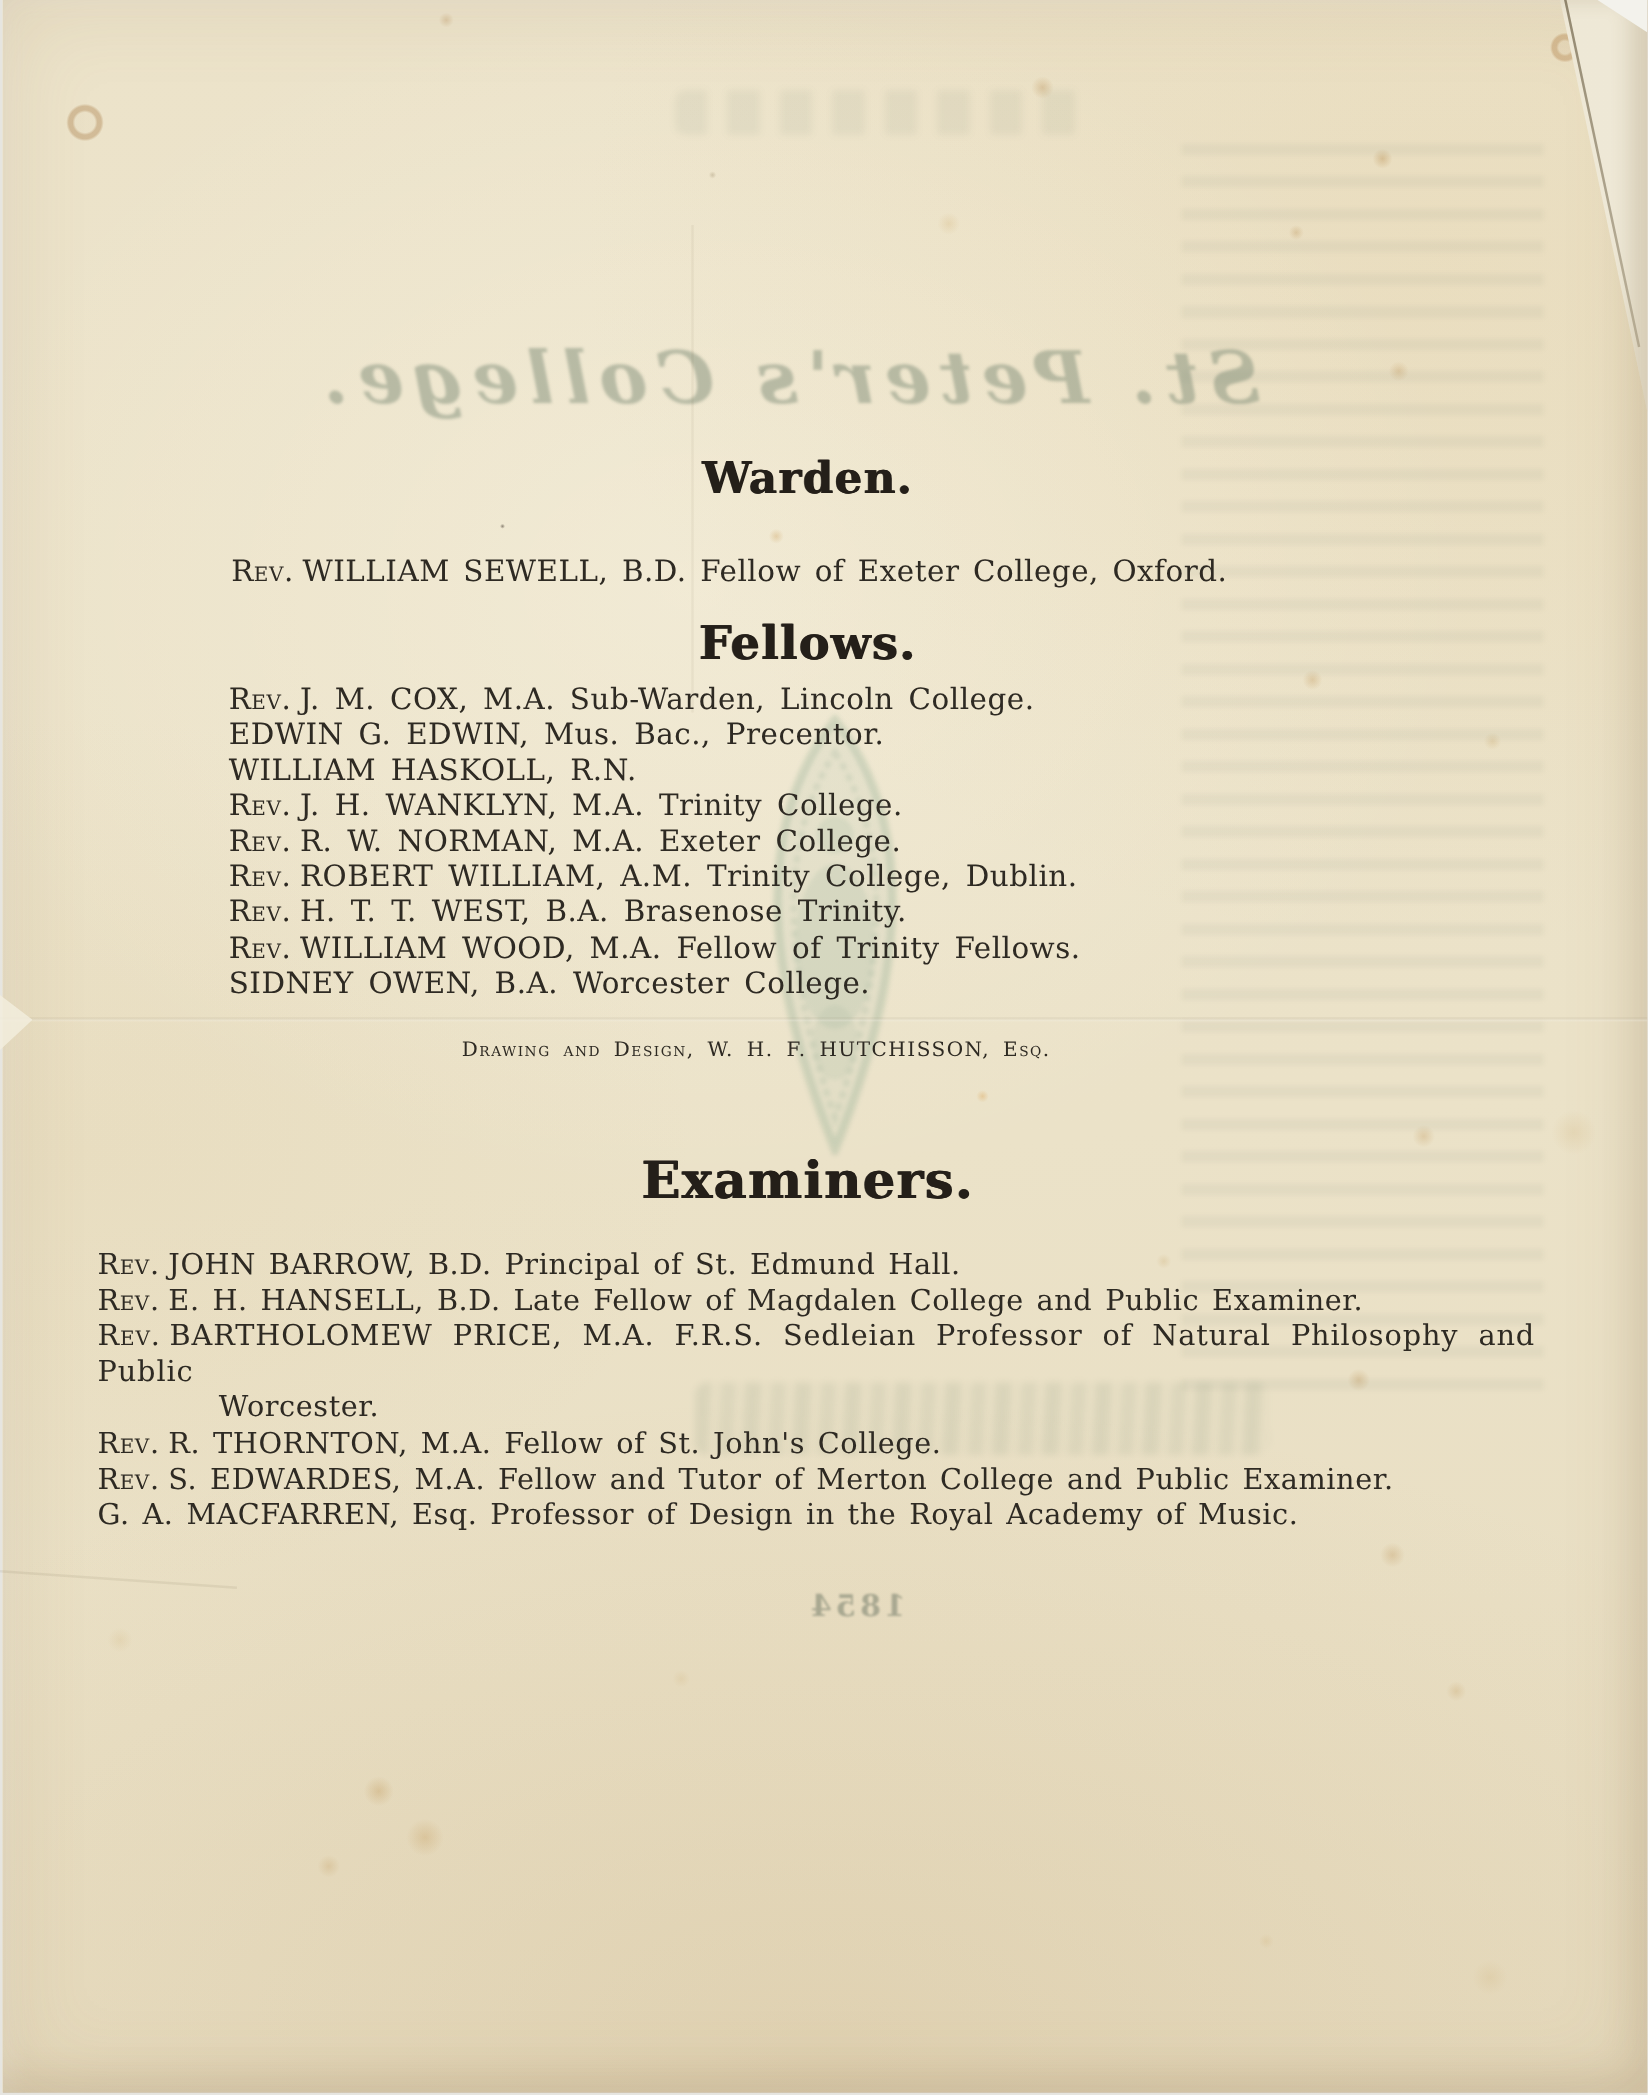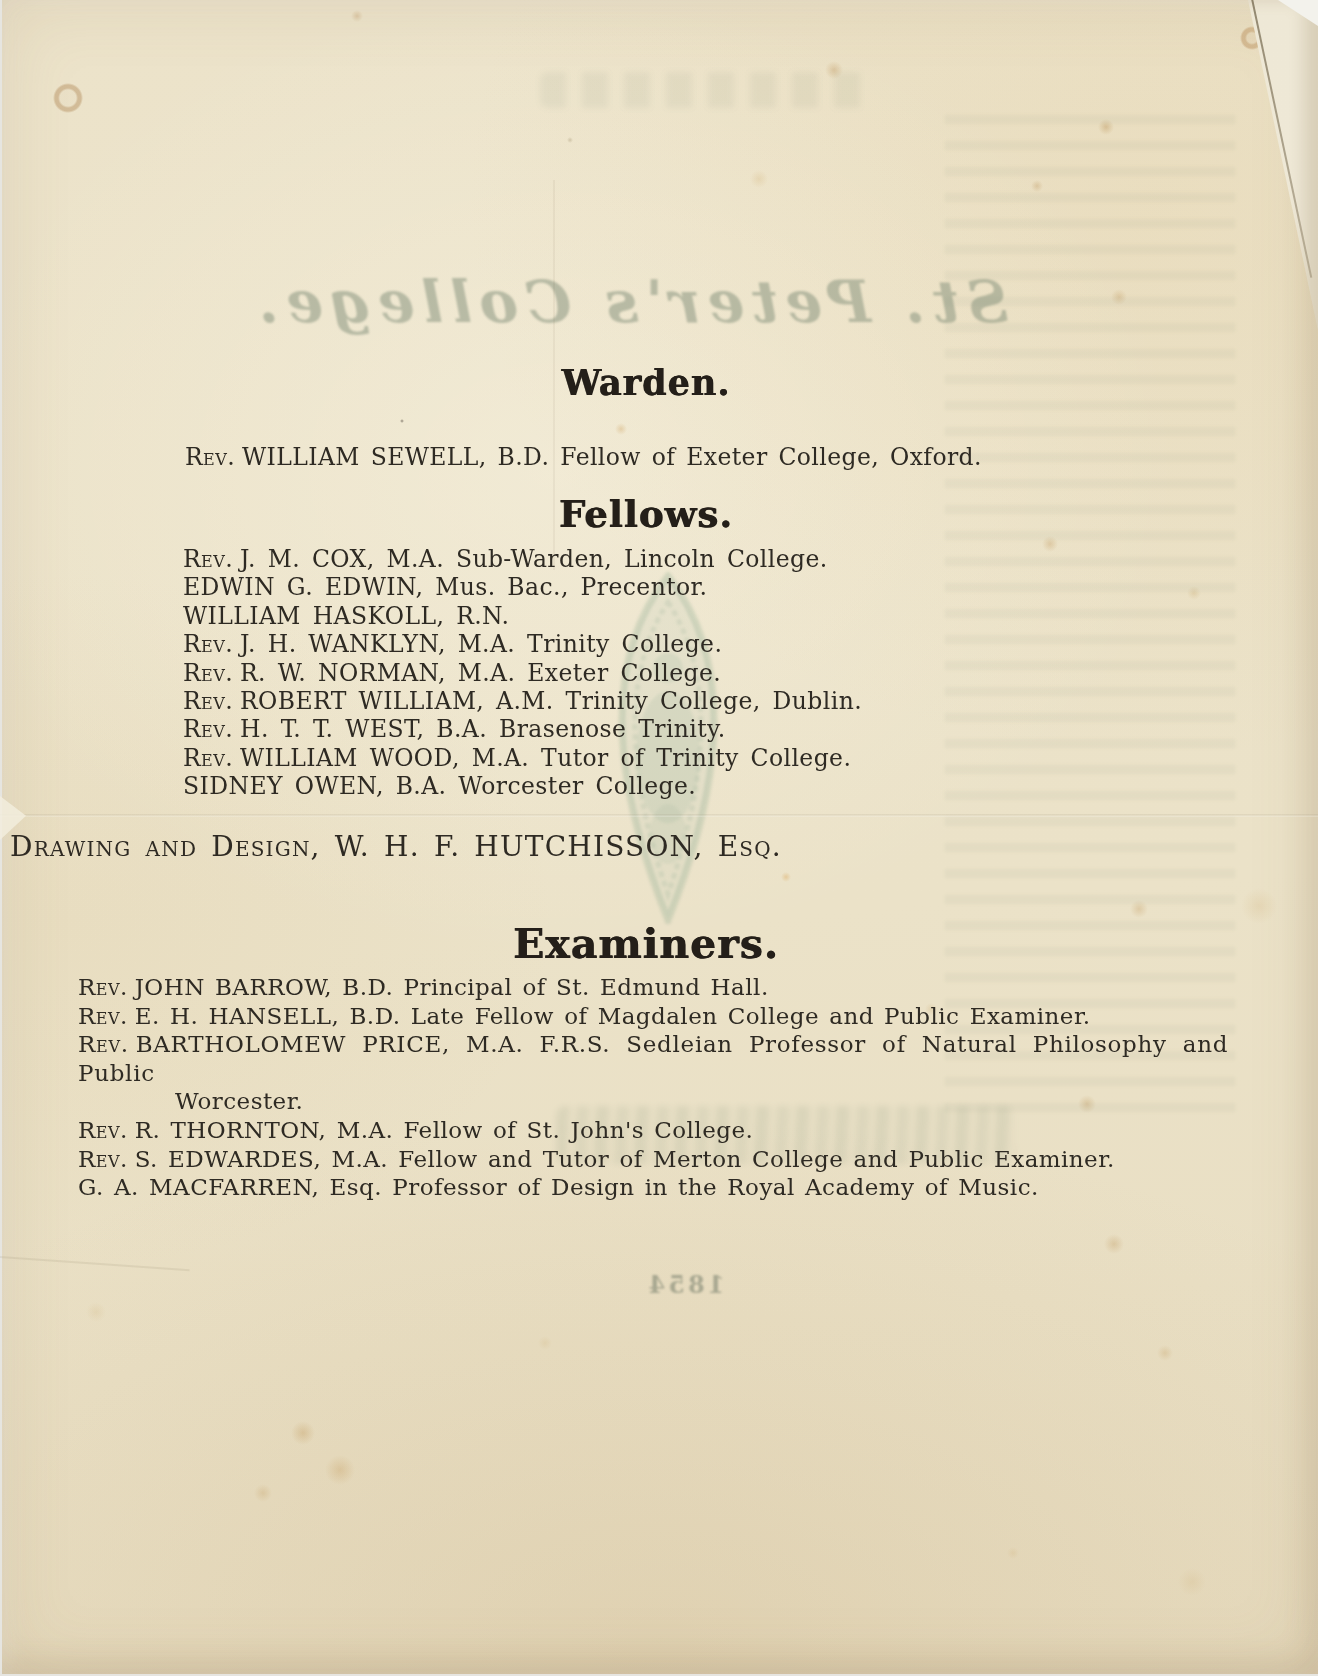--- a/index.html
+++ b/index.html
@@ -160,26 +160,26 @@
     position: absolute; left: 185px; top: 443px;
     font-size: 23.5px; letter-spacing: 0.4px; word-spacing: 3px;
   }
   .fellows-list {
     position: absolute; left: 183px; top: 545px;
     font-size: 23.5px; line-height: 28.4px;
     letter-spacing: 0.4px; word-spacing: 4px;
   }
   .appointment {
     position: absolute; left: 0; top: 830px; width: 1210px;
-    text-align: left;
+    text-align: center;
     font-variant: small-caps;
-    font-size: 28px; letter-spacing: 1.2px; word-spacing: 4px; margin-left: 10px;
+    font-size: 16px; letter-spacing: 1.2px; word-spacing: 4px;
   }
   .examiners-list {
-    position: absolute; left: 78px; top: 973px; width: 1190px;
+    position: absolute; left: 78px; top: 998px; width: 1190px;
     font-size: 23px; line-height: 28.6px;
     letter-spacing: 0.45px; word-spacing: 2.5px;
   }
   .examiners-list .entry { white-space: normal; }
   .entry.wide { word-spacing: 8px; letter-spacing: 0.7px; }
   .wrap-line { display: block; margin-left: 97px; word-spacing: 2.5px; letter-spacing: 0.45px; }
 </style>
 </head>
 <body>
 
@@ -222,21 +222,21 @@
   <div class="heading fellows">Fellows.</div>
 
   <div class="fellows-list">
     <div class="entry entry-line"><span class="prefix">Rev.</span><span>J. M. COX, M.A. Sub-Warden, Lincoln College.</span></div>
     <div class="entry entry-line"><span class="prefix"></span><span>EDWIN G. EDWIN, Mus. Bac., Precentor.</span></div>
     <div class="entry entry-line"><span class="prefix"></span><span>WILLIAM HASKOLL, R.N.</span></div>
     <div class="entry entry-line"><span class="prefix">Rev.</span><span>J. H. WANKLYN, M.A. Trinity College.</span></div>
     <div class="entry entry-line"><span class="prefix">Rev.</span><span>R. W. NORMAN, M.A. Exeter College.</span></div>
     <div class="entry entry-line"><span class="prefix">Rev.</span><span>ROBERT WILLIAM, A.M. Trinity College, Dublin.</span></div>
     <div class="entry entry-line"><span class="prefix">Rev.</span><span>H. T. T. WEST, B.A. Brasenose Trinity.</span></div>
-    <div class="entry entry-line"><span class="prefix">Rev.</span><span>WILLIAM WOOD, M.A. Tutor of Trinity College.</span></div>
+    <div class="entry entry-line"><span class="prefix">Rev.</span><span>WILLIAM WOOD, M.A. Fellow of Trinity Fellows.</span></div>
     <div class="entry entry-line"><span class="prefix"></span><span>SIDNEY OWEN, B.A. Worcester College.</span></div>
   </div>
 
   <div class="appointment">Drawing and Design, W. H. F. HUTCHISSON, Esq.</div>
 
   <div class="heading examiners">Examiners.</div>
 
   <div class="examiners-list">
     <div class="entry"><span class="prefix">Rev.</span><span>JOHN BARROW, B.D. Principal of St. Edmund Hall.</span></div>
     <div class="entry"><span class="prefix">Rev.</span><span>E. H. HANSELL, B.D. Late Fellow of Magdalen College and Public Examiner.</span></div>

